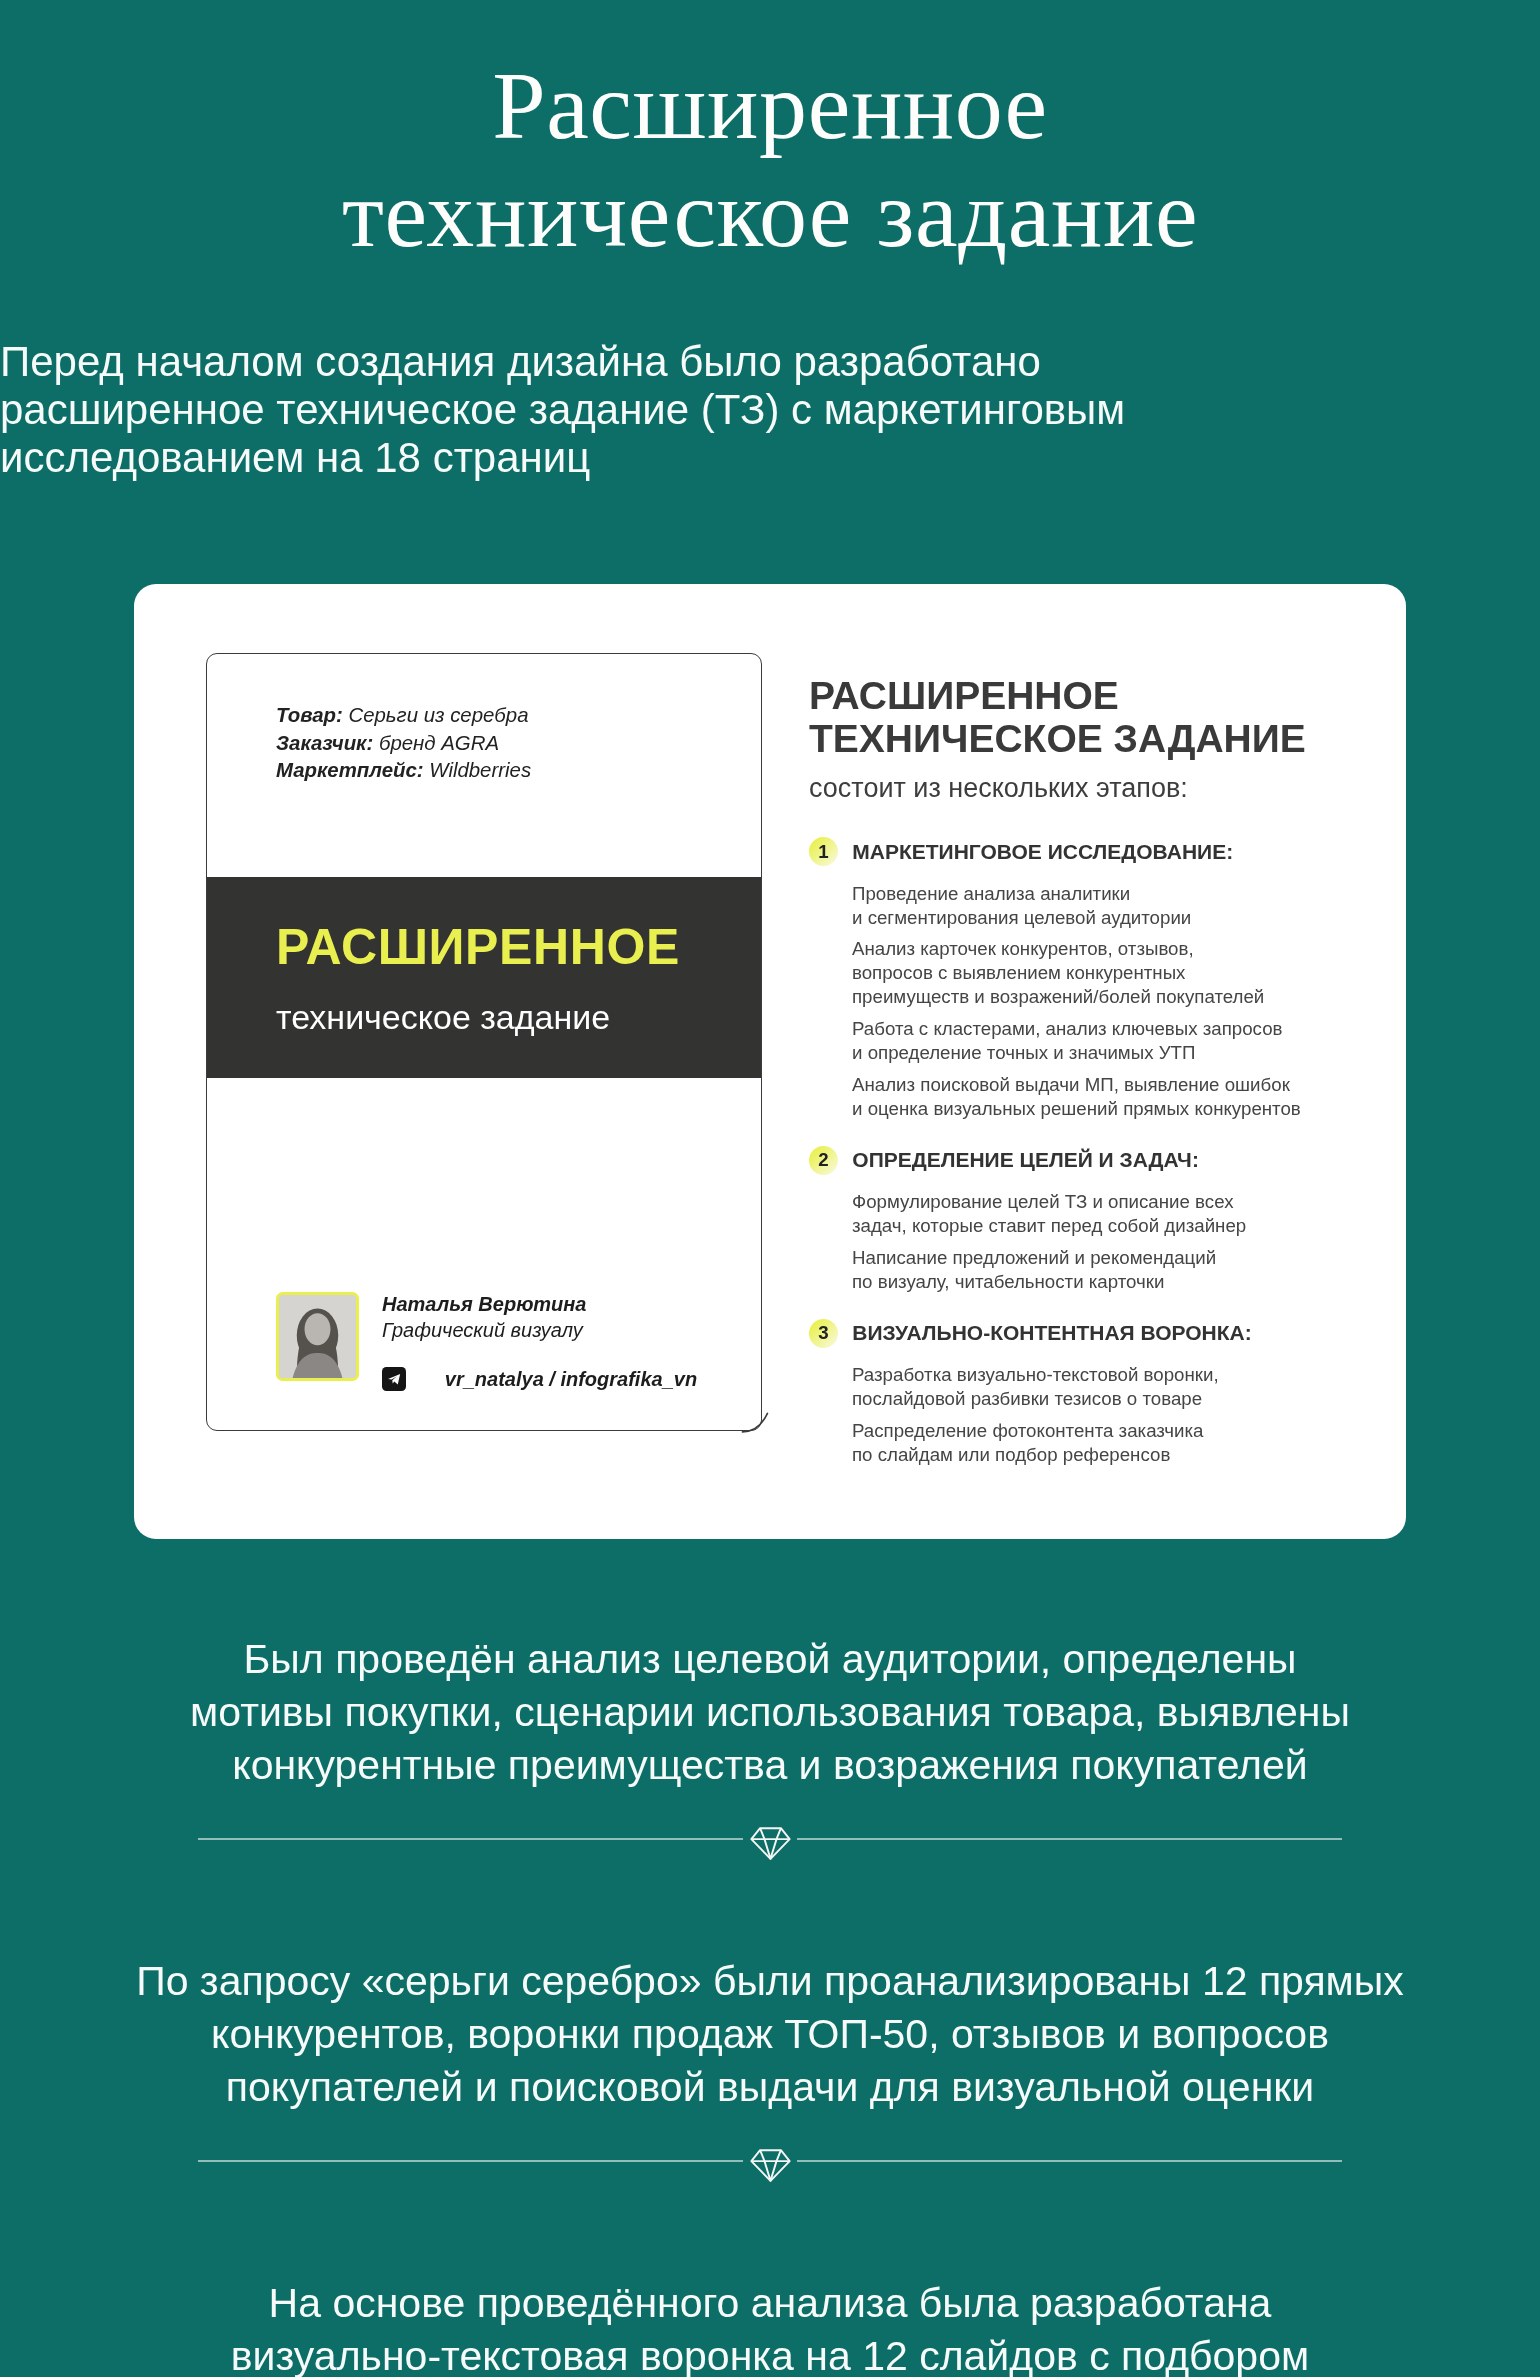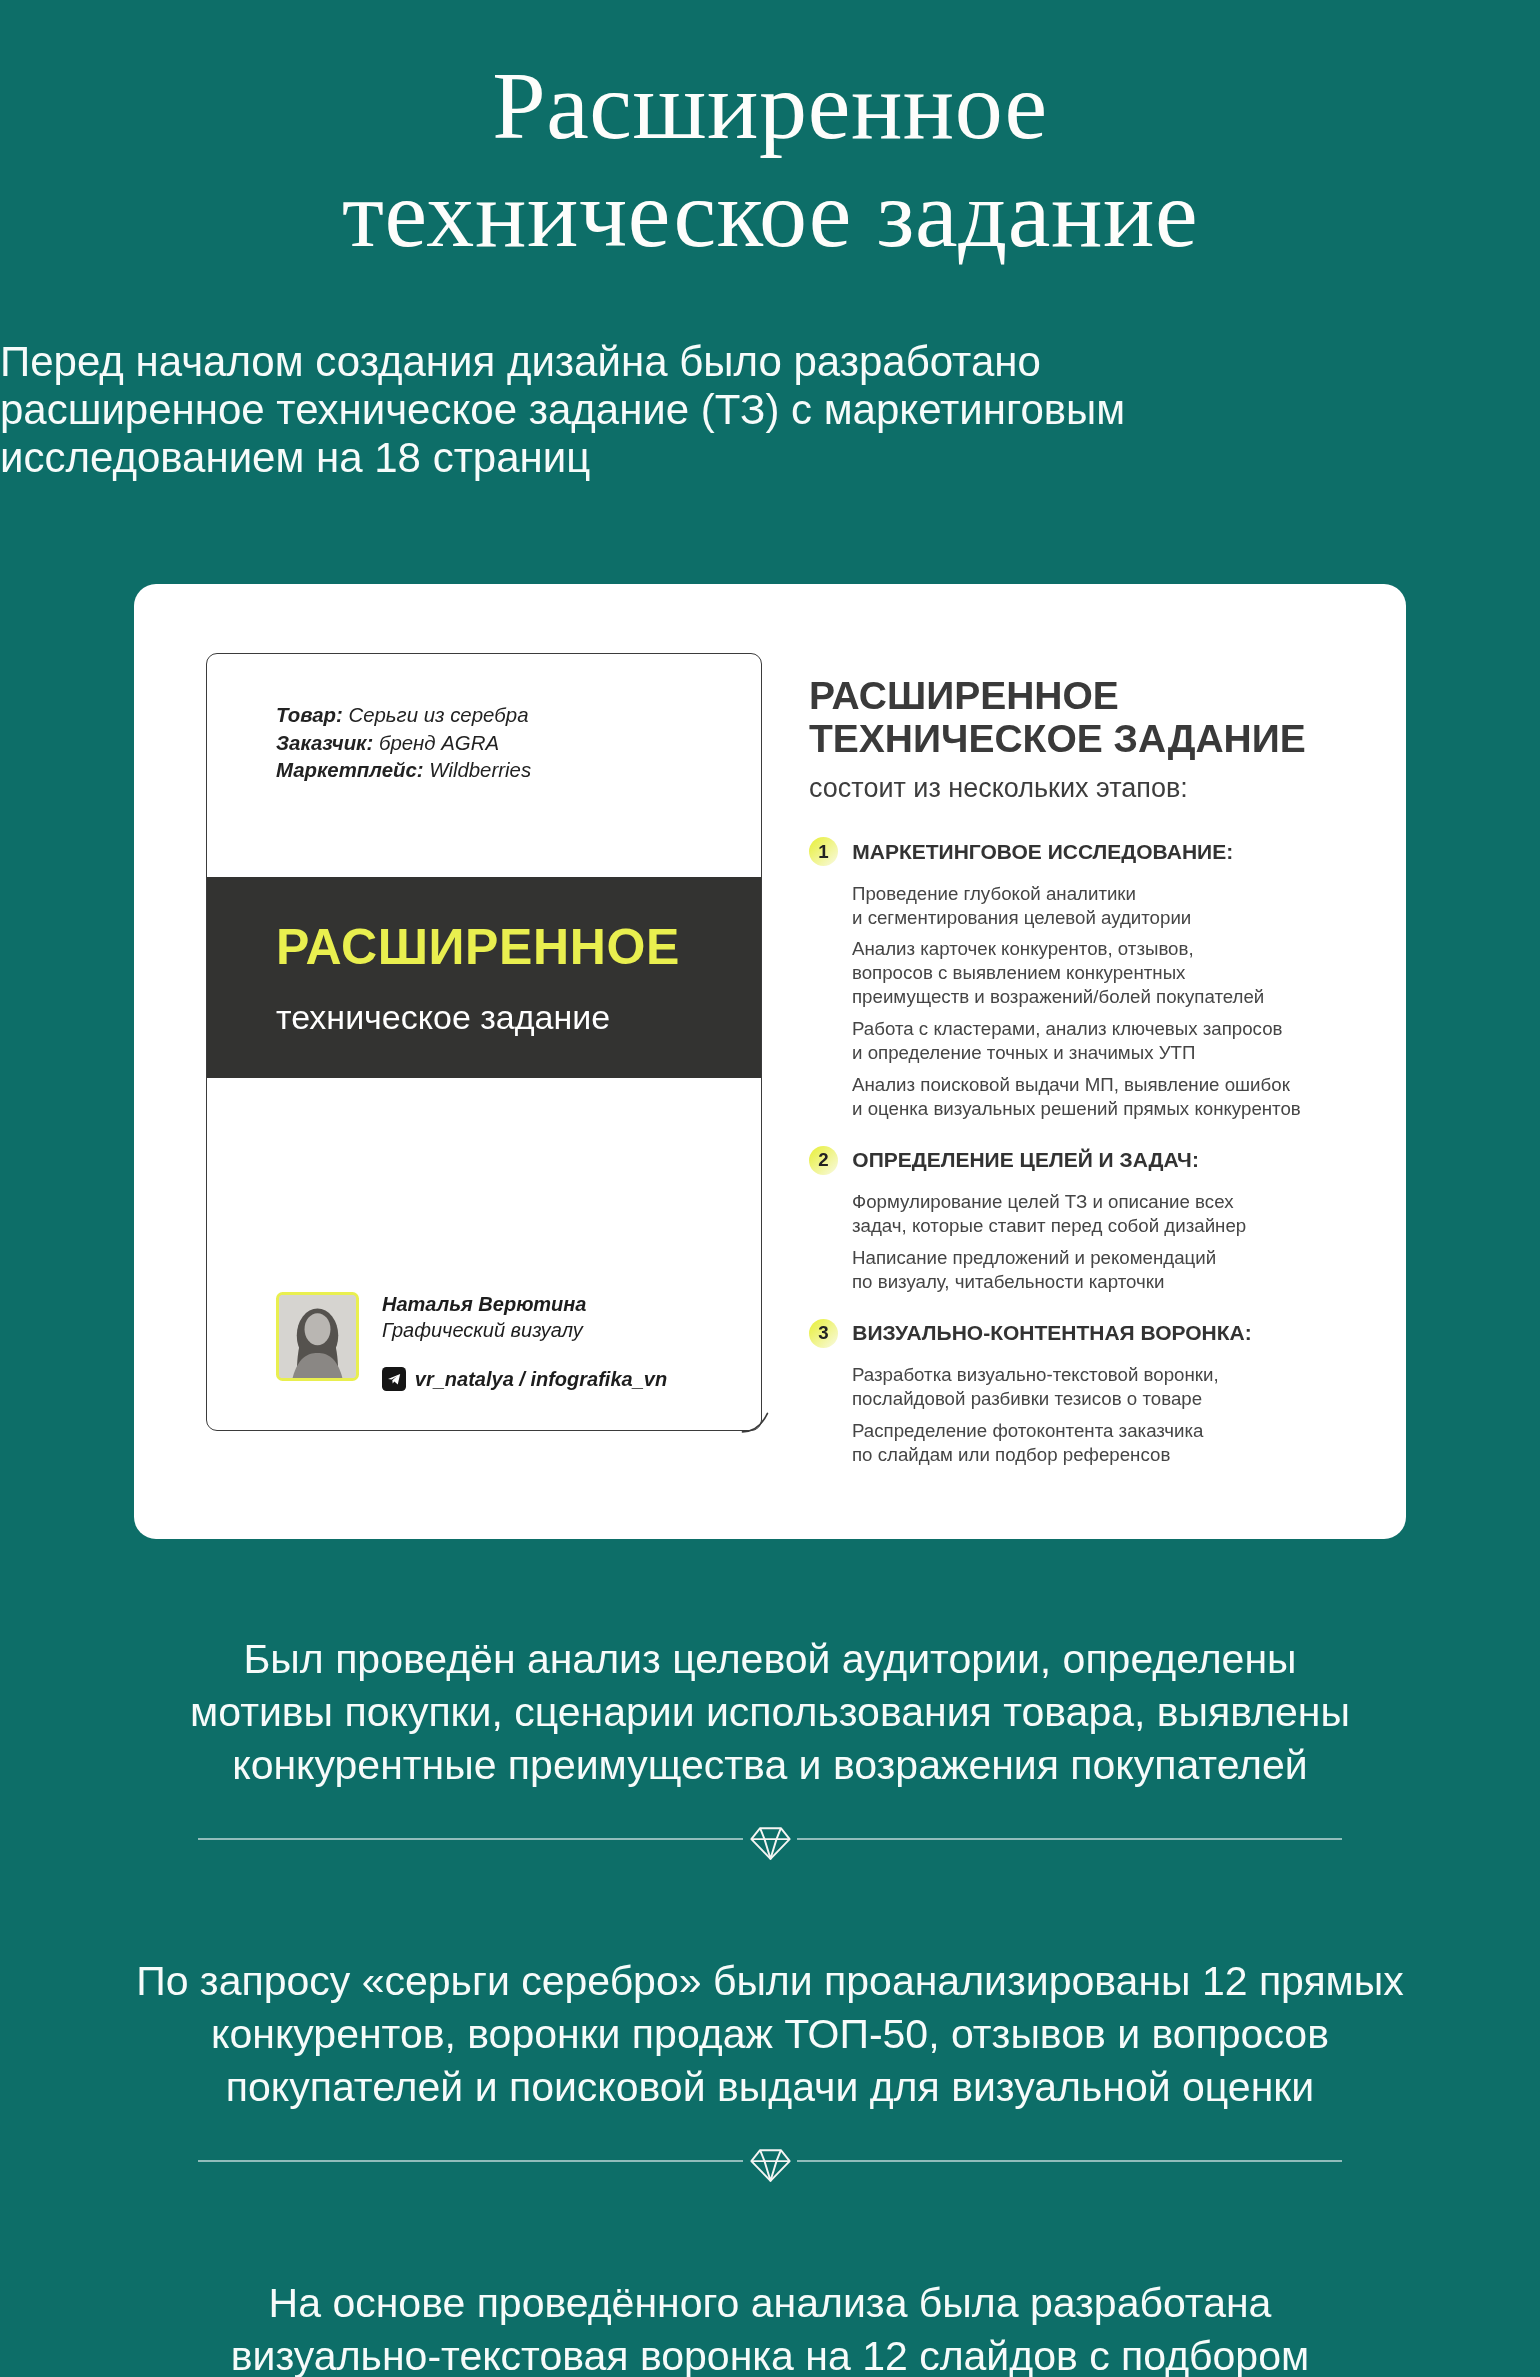--- a/index.html
+++ b/index.html
@@ -82,21 +82,21 @@
     border:3.3px solid #e9ef4f;
     border-radius:6.6px;
     overflow:hidden;
     flex:none;
     background:#d6d4d0;
   }
   .photo svg { display:block; width:100%; height:100%; }
   .author-texts { margin-left:23px; display:flex; flex-direction:column; }
   .author-name { font-size:20px; line-height:25px; font-weight:bold; font-style:italic; color:#1d1d1d; }
   .author-role { font-size:20px; line-height:25px; font-style:italic; color:#1d1d1d; margin-top:1.1px; }
-  .tg-row { margin-top:24px; display:flex; align-items:center; }
+  .tg-row { margin-top:24px; display:flex; align-items:center;gap:30px; }
   .tg-icon {
     width:24px; height:24px; border-radius:4.4px;
     background:#151515; flex:none;
     display:flex; align-items:center; justify-content:center;
   }
   .tg-icon svg { width:16.5px; height:16.5px; }
   .tg-handle { margin-left:8.8px; font-size:20px; font-style:italic; font-weight:bold; color:#1d1d1d; }
 
   .doc-curl { position:absolute; right:-8.8px; bottom:-3.3px; }
 
@@ -211,21 +211,21 @@
       <h2 class="right-heading">
         <span>РАСШИРЕННОЕ</span><br>
         <span>ТЕХНИЧЕСКОЕ ЗАДАНИЕ</span>
       </h2>
       <p class="right-sub">состоит из нескольких этапов:</p>
 
       <div class="step-head first">
         <span class="num-circle">1</span>
         <span class="step-title">МАРКЕТИНГОВОЕ ИССЛЕДОВАНИЕ:</span>
       </div>
-      <p class="step-item gap-top">Проведение глубокой аналитики
+      <p class="step-item gap-top">Проведение анализа аналитики
 и сегментирования целевой аудитории</p>
       <p class="step-item">Анализ карточек конкурентов, отзывов,
 вопросов с выявлением конкурентных
 преимуществ и возражений/болей покупателей</p>
       <p class="step-item">Работа с кластерами, анализ ключевых запросов
 и определение точных и значимых УТП</p>
       <p class="step-item">Анализ поисковой выдачи МП, выявление ошибок
 и оценка визуальных решений прямых конкурентов</p>
 
       <div class="step-head">

